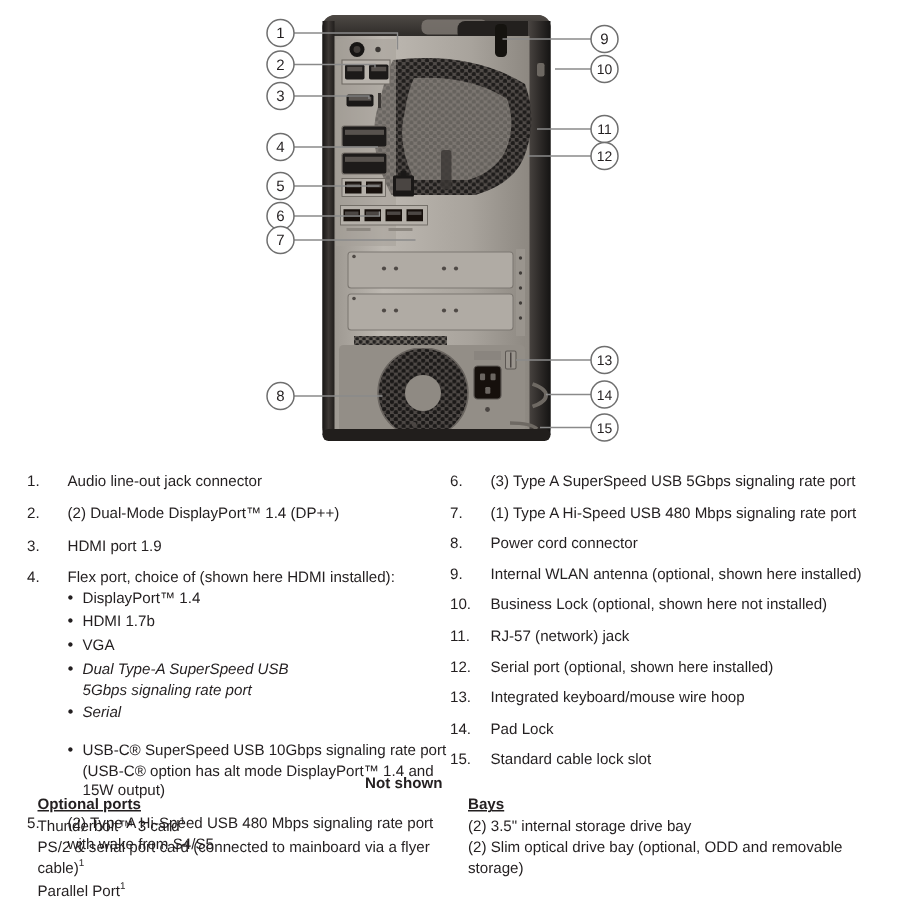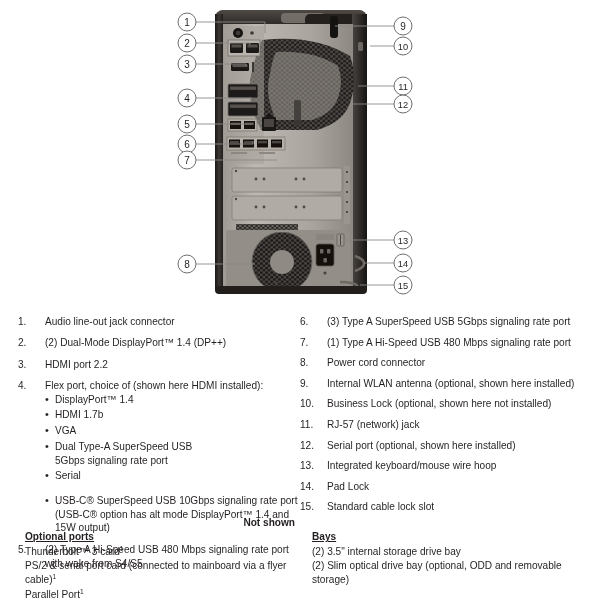--- a/index.html
+++ b/index.html
@@ -29,21 +29,21 @@
 
   .item { position: relative; padding-left: 27px; margin-bottom: 8px; line-height: 1.33; }
   .item .num { position: absolute; left: 0; top: 0; width: 22px; }
   .item .txt { display: block; }
   .legend, .legend .item { font-size: 10.1px; }
   .col-right .item { margin-bottom: 7.2px; }
 
   .bullets { margin-top: 0; position: relative; }
   .bcol { display: inline-block; vertical-align: top; }
   .bcol-a { width: 104px; }
-  .bcol-b { width: 168px; }
+  .bcol-b { width: 168px; font-style: italic; }
   .blist { list-style: none; margin: 0; padding: 0; }
   .blist li { position: relative; padding-left: 10px; margin-bottom: 2px; line-height: 1.36; }
   .blist li::before {
     content: "\2022"; position: absolute; left: 0; top: -1px; font-size: 11px;
   }
   .bwide { margin-top: 9px; }
   .bwide .blist li { padding-left: 10px; }
 
   
   .notshown { position: absolute; top: 516px; left: 0; width: 600px; font-size: 10.1px; }
@@ -336,21 +336,21 @@
         <span class="txt">Audio line-out jack connector</span>
       </div>
 
       <div class="item">
         <span class="num">2.</span>
         <span class="txt">(2) Dual-Mode DisplayPort™ 1.4 (DP++)</span>
       </div>
 
       <div class="item">
         <span class="num">3.</span>
-        <span class="txt">HDMI port 2.2</span>
+        <span class="txt">HDMI port 1.9</span>
       </div>
 
       <div class="item">
         <span class="num">4.</span>
         <span class="txt">Flex port, choice of (shown here HDMI installed):</span>
         <div class="bullets">
           <div class="bcol bcol-a">
             <ul class="blist">
               <li>DisplayPort™ 1.4</li>
               <li>HDMI 1.7b</li>

